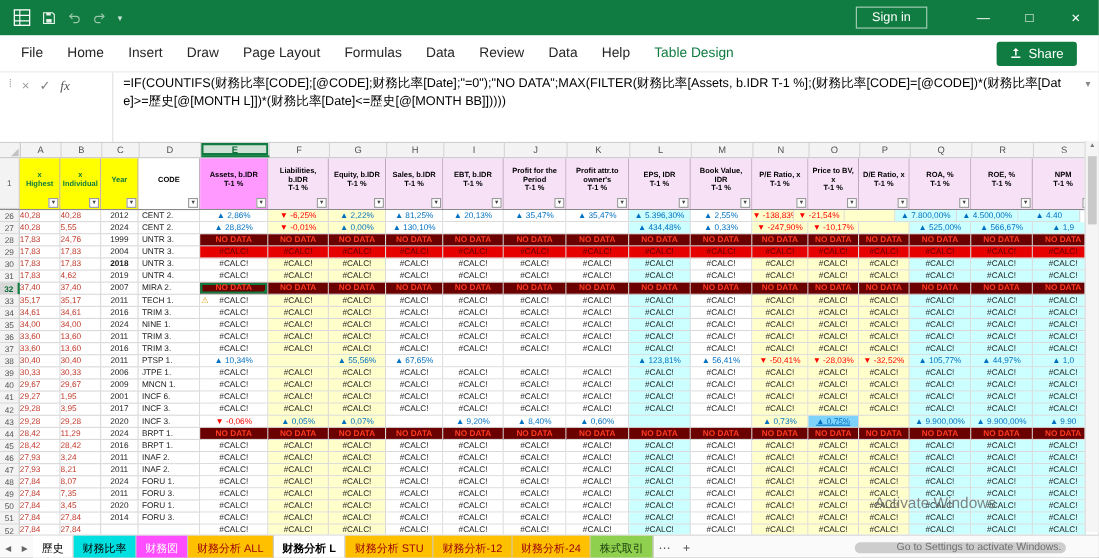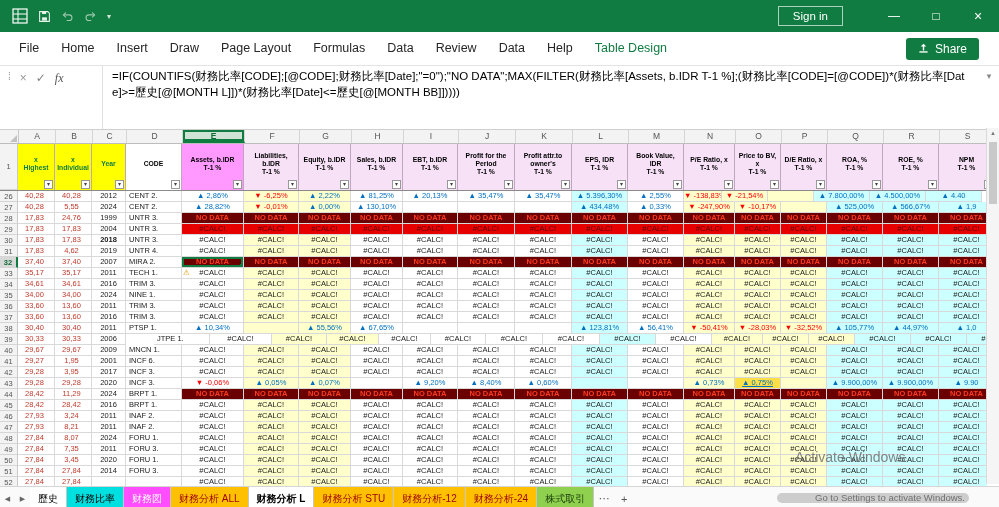--- a/index.html
+++ b/index.html
@@ -46,21 +46,21 @@
        border-bottom:1px solid #D5D5D5;font-size:7.5px;color:#555;text-align:center;cursor:pointer;}
   .hrow .gut{line-height:46px;}
   .hcell{flex:none;box-sizing:border-box;border-right:1px solid #BFA8BF;display:flex;flex-direction:column;
          align-items:center;justify-content:center;font-size:6.8px;line-height:8px;font-weight:bold;
          position:relative;text-align:center;padding:1px 1px 8px;cursor:pointer;}
   .hfilter{position:absolute;right:1px;bottom:1px;width:9px;height:9px;background:#fff;border:1px solid #999;
            font-size:6px;line-height:7px;color:#444;text-align:center;cursor:pointer;box-sizing:border-box;}
   .row{display:flex;height:11px;}
   .cell{flex:none;box-sizing:border-box;border-right:1px solid #D9D9D9;border-bottom:1px solid #D9D9D9;
         font-size:7.5px;line-height:10px;overflow:hidden;white-space:nowrap;cursor:cell;}
-  .num{text-align:center;padding-right:3px;color:#C0392B;}
+  .num{text-align:left;padding-right:3px;color:#C0392B;}
   .year{text-align:center;color:#1a1a1a;}
   .code{padding-left:3px;color:#1a1a1a;}
   .dcell{text-align:center;position:relative;}
   .gut.selrow{background:#D8D8D8;color:#0E6B38;font-weight:bold;border-right:2px solid #107C41;line-height:11px;}
   .row .gut{line-height:11px;}
   .sel{box-shadow:inset 0 0 0 2px #107C41;}
   .sel:after{content:'';position:absolute;right:0;bottom:0;width:3px;height:3px;background:#107C41;}
   .warnicon{position:absolute;left:1px;top:0;font-size:7.5px;line-height:10px;color:#D99800;cursor:pointer;}
   
   .vscroll{position:absolute;top:128px;right:0;width:12px;height:356px;background:#F5F5F5;border-left:1px solid #DADADA;}
@@ -566,21 +566,21 @@
           <div class="cell dcell" style="width: 46px; background: rgb(255, 255, 204); color: rgb(255, 0, 0);"><span>▼ -32,52%</span></div>
           <div class="cell dcell" style="width: 56px; background: rgb(204, 255, 255); color: rgb(0, 112, 192);"><span>▲ 105,77%</span></div>
           <div class="cell dcell" style="width: 56px; background: rgb(204, 255, 255); color: rgb(0, 112, 192);"><span>▲ 44,97%</span></div>
           <div class="cell dcell" style="width: 56px; background: rgb(204, 255, 255); color: rgb(0, 112, 192);"><span>▲ 1,0</span></div>
         </div>
         <div class="row">
           <div class="gut">39</div>
           <div class="cell num" style="width: 37px;">30,33</div>
           <div class="cell num" style="width: 37px;">30,33</div>
           <div class="cell year" style="width: 34px;">2006</div>
-          <div class="cell code" style="width: 56px; margin-left: 28px;">JTPE 1.</div>
+          <div class="cell code" style="width: 56px;">JTPE 1.</div>
           <div class="cell dcell" style="width: 62px; background: rgb(255, 255, 255); color: rgb(26, 26, 26);"><span>#CALC!</span></div>
           <div class="cell dcell" style="width: 55px; background: rgb(255, 255, 204); color: rgb(26, 26, 26);"><span>#CALC!</span></div>
           <div class="cell dcell" style="width: 52px; background: rgb(255, 255, 204); color: rgb(26, 26, 26);"><span>#CALC!</span></div>
           <div class="cell dcell" style="width: 52px; background: rgb(255, 255, 255); color: rgb(26, 26, 26);"><span>#CALC!</span></div>
           <div class="cell dcell" style="width: 55px; background: rgb(255, 255, 255); color: rgb(26, 26, 26);"><span>#CALC!</span></div>
           <div class="cell dcell" style="width: 57px; background: rgb(255, 255, 255); color: rgb(26, 26, 26);"><span>#CALC!</span></div>
           <div class="cell dcell" style="width: 57px; background: rgb(255, 255, 255); color: rgb(26, 26, 26);"><span>#CALC!</span></div>
           <div class="cell dcell" style="width: 56px; background: rgb(204, 255, 255); color: rgb(26, 26, 26);"><span>#CALC!</span></div>
           <div class="cell dcell" style="width: 56px; background: rgb(255, 255, 255); color: rgb(26, 26, 26);"><span>#CALC!</span></div>
           <div class="cell dcell" style="width: 51px; background: rgb(255, 255, 204); color: rgb(26, 26, 26);"><span>#CALC!</span></div>
@@ -665,21 +665,21 @@
           <div class="cell dcell" style="width: 62px; background: rgb(255, 255, 255); color: rgb(255, 0, 0);"><span>▼ -0,06%</span></div>
           <div class="cell dcell" style="width: 55px; background: rgb(255, 255, 204); color: rgb(0, 112, 192);"><span>▲ 0,05%</span></div>
           <div class="cell dcell" style="width: 52px; background: rgb(255, 255, 204); color: rgb(0, 112, 192);"><span>▲ 0,07%</span></div>
           <div class="cell dcell" style="width: 52px; background: rgb(255, 255, 255); color: rgb(26, 26, 26);"><span></span></div>
           <div class="cell dcell" style="width: 55px; background: rgb(255, 255, 255); color: rgb(0, 112, 192);"><span>▲ 9,20%</span></div>
           <div class="cell dcell" style="width: 57px; background: rgb(255, 255, 255); color: rgb(0, 112, 192);"><span>▲ 8,40%</span></div>
           <div class="cell dcell" style="width: 57px; background: rgb(255, 255, 255); color: rgb(0, 112, 192);"><span>▲ 0,60%</span></div>
           <div class="cell dcell" style="width: 56px; background: rgb(204, 255, 255); color: rgb(26, 26, 26);"><span></span></div>
           <div class="cell dcell" style="width: 56px; background: rgb(255, 255, 255); color: rgb(26, 26, 26);"><span></span></div>
           <div class="cell dcell" style="width: 51px; background: rgb(255, 255, 204); color: rgb(0, 112, 192);"><span>▲ 0,73%</span></div>
-          <div class="cell dcell" style="width: 46px; background: #fde047; color: rgb(0, 112, 192); text-decoration: underline;"><span>▲ 0,75%</span></div>
+          <div class="cell dcell" style="width: 46px; background: #7dd3fc; color: rgb(0, 112, 192); text-decoration: underline;"><span>▲ 0,75%</span></div>
           <div class="cell dcell" style="width: 46px; background: rgb(255, 255, 204); color: rgb(26, 26, 26);"><span></span></div>
           <div class="cell dcell" style="width: 56px; background: rgb(204, 255, 255); color: rgb(0, 112, 192);"><span>▲ 9.900,00%</span></div>
           <div class="cell dcell" style="width: 56px; background: rgb(204, 255, 255); color: rgb(0, 112, 192);"><span>▲ 9.900,00%</span></div>
           <div class="cell dcell" style="width: 56px; background: rgb(204, 255, 255); color: rgb(0, 112, 192);"><span>▲ 9.90</span></div>
         </div>
         <div class="row">
           <div class="gut">44</div>
           <div class="cell num" style="width: 37px;">28,42</div>
           <div class="cell num" style="width: 37px;">11,29</div>
           <div class="cell year" style="width: 34px;">2024</div>

